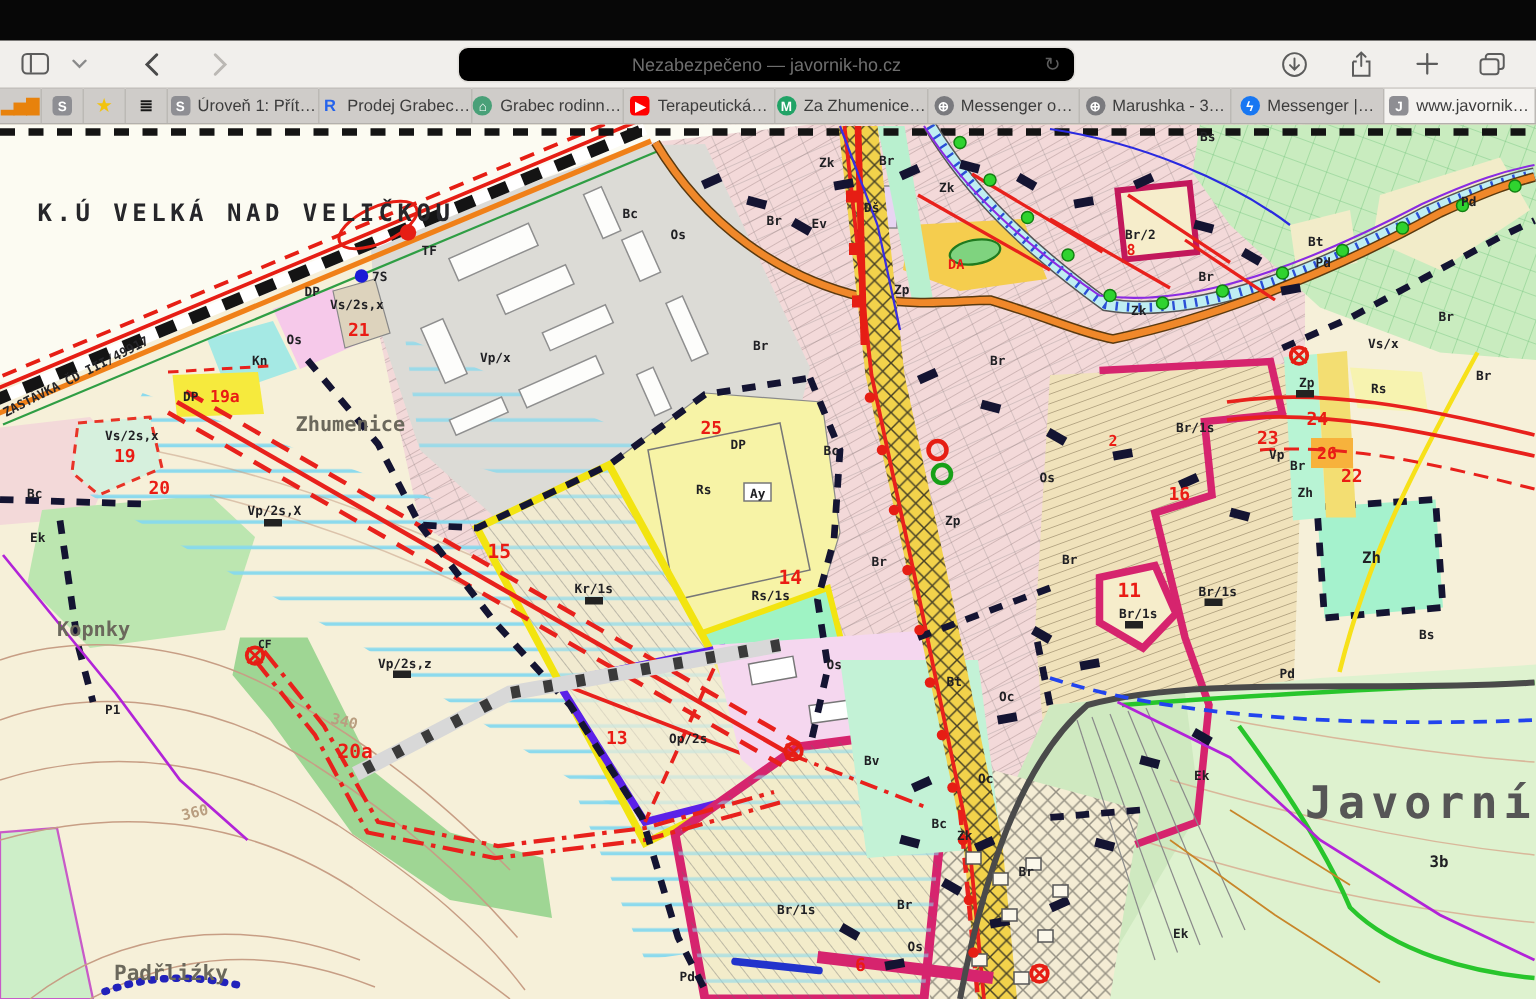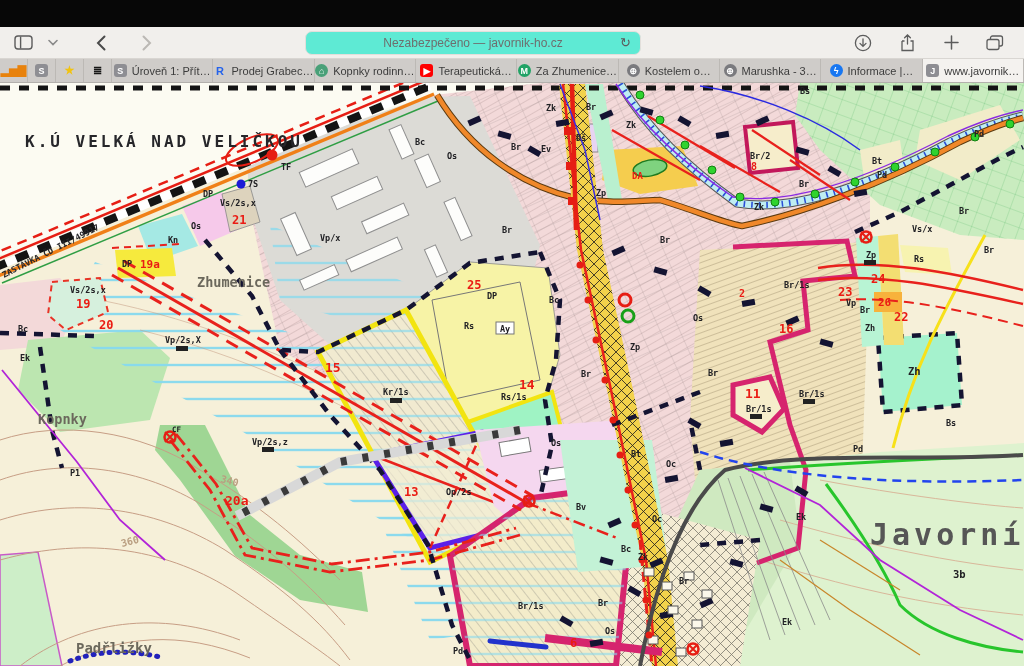--- a/index.html
+++ b/index.html
@@ -6,22 +6,22 @@
   html,body { width:1024px; height:666px; overflow:hidden; background:#000; }
   body { font-family:"Liberation Sans", sans-serif; }
   #menu-strip { height:27px; background:#070707; }
   
   #toolbar { height:32px; background:#f1efec; display:flex; align-items:center;
              border-bottom:1px solid #d9d6d2; padding:0 10px; position:relative;}
   .tb-left { display:flex; align-items:center; gap:4px; width:290px; }
   .tb-ic { width:26px; height:22px; display:flex; align-items:center; justify-content:center;
            color:#5c5c5c; }
   .tb-ic svg { display:block; }
-  #url-field { position:absolute; left:305px; top:4px; width:336px; height:24px;
-               background:#5eead4; border:1px solid #e2dfdb; border-radius:7px;
+  #url-field { position:absolute; left:305px; top:4px; width:412px; height:24px;
+               background:#000000; border:1px solid #e2dfdb; border-radius:7px;
                display:flex; align-items:center; justify-content:center;
                font-size:12px; color:#6e6e6e; }
   #url-field .reload { position:absolute; right:9px; top:3px; color:#5c5c5c; font-size:13px; }
   .tb-right { margin-left:auto; display:flex; align-items:center; gap:18px; padding-right:6px;}
   
   #tab-bar { height:24px; background:#cfccc9; display:flex; align-items:stretch;
              border-bottom:1px solid #b3b0ac; }
   .tab { display:flex; align-items:center; justify-content:center; gap:5px;
          border-right:1px solid #bcb9b5; font-size:11px; color:#3c3c3c;
          overflow:hidden; white-space:nowrap; flex:1 1 0; min-width:0; }
@@ -115,41 +115,41 @@
       <div class="tab">
         <span class="fav square" style="background: rgb(142, 142, 147); color: rgb(255, 255, 255);">S</span>
         <span class="tab-label">Úroveň 1: Přít…</span>
       </div>
       <div class="tab">
         <span class="fav bare" style="color: rgb(37, 99, 235);">R</span>
         <span class="tab-label">Prodej Grabec…</span>
       </div>
       <div class="tab">
         <span class="fav circle" style="background: rgb(73, 160, 120); color: rgb(255, 255, 255);">⌂</span>
-        <span class="tab-label">Kopnky rodinn…</span>
+        <span class="tab-label">Grabec rodinn…</span>
       </div>
       <div class="tab">
         <span class="fav square" style="background: rgb(255, 0, 0); color: rgb(255, 255, 255);">▶</span>
         <span class="tab-label">Terapeutická…</span>
       </div>
       <div class="tab">
         <span class="fav circle" style="background: rgb(33, 163, 102); color: rgb(255, 255, 255);">M</span>
         <span class="tab-label">Za Zhumenice…</span>
       </div>
       <div class="tab">
         <span class="fav circle" style="background: rgb(122, 122, 126); color: rgb(255, 255, 255);">⊕</span>
-        <span class="tab-label">Kostelem o…</span>
+        <span class="tab-label">Messenger o…</span>
       </div>
       <div class="tab">
         <span class="fav circle" style="background: rgb(122, 122, 126); color: rgb(255, 255, 255);">⊕</span>
         <span class="tab-label">Marushka - 3…</span>
       </div>
       <div class="tab">
         <span class="fav circle" style="background: rgb(24, 119, 242); color: rgb(255, 255, 255);">ϟ</span>
-        <span class="tab-label">Informace |…</span>
+        <span class="tab-label">Messenger |…</span>
       </div>
       <div class="tab active">
         <span class="fav square" style="background: rgb(142, 142, 147); color: rgb(255, 255, 255);">J</span>
         <span class="tab-label">www.javornik…</span>
       </div>
     </div>
 
   <div id="map">
   <svg width="1024" height="583" viewBox="0 83 1024 583">
     <defs>

